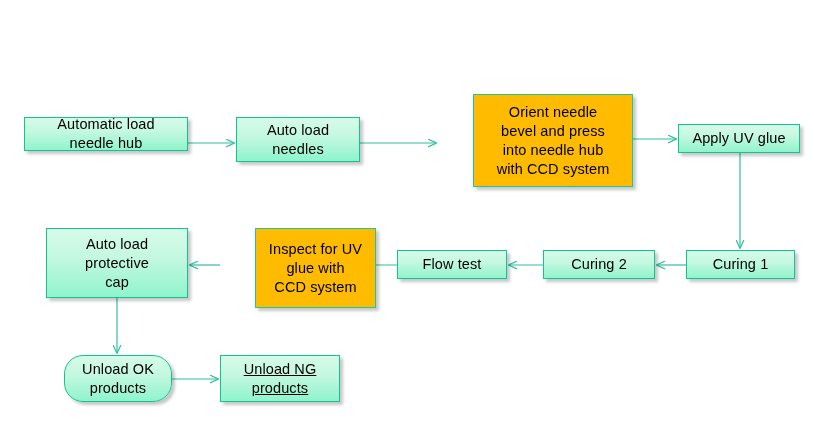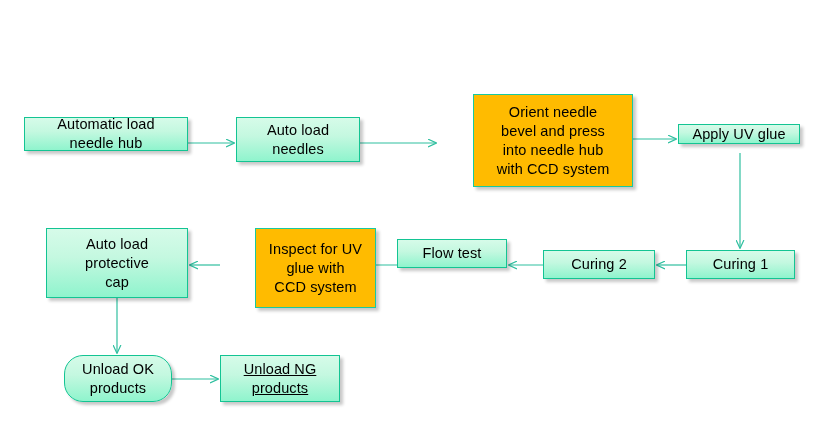--- a/index.html
+++ b/index.html
@@ -92,33 +92,33 @@
 needles</span>
   </div>
 
   <div class="node amber" style="left:438px; top:94px; width:160px; height:93px;">
     <span class="node-label">Orient needle
 bevel and press
 into needle hub
 with CCD system</span>
   </div>
 
-  <div class="node mint" style="left:678px; top:124px; width:122px; height:20px;">
+  <div class="node mint" style="left:678px; top:124px; width:122px; height:29px;">
     <span class="node-label">Apply UV glue</span>
   </div>
 
   <div class="node mint" style="left:686px; top:250px; width:109px; height:29px;">
     <span class="node-label">Curing 1</span>
   </div>
 
   <div class="node mint" style="left:543px; top:250px; width:112px; height:29px;">
     <span class="node-label">Curing 2</span>
   </div>
 
-  <div class="node mint" style="left:397px; top:239px; width:110px; height:29px;">
+  <div class="node mint" style="left:397px; top:250px; width:110px; height:29px;">
     <span class="node-label">Flow test</span>
   </div>
 
   <div class="node amber" style="left:220px; top:228px; width:121px; height:80px;">
     <span class="node-label">Inspect for UV
 glue with
 CCD system</span>
   </div>
 
   <div class="node mint" style="left:46px; top:228px; width:142px; height:70px;">

